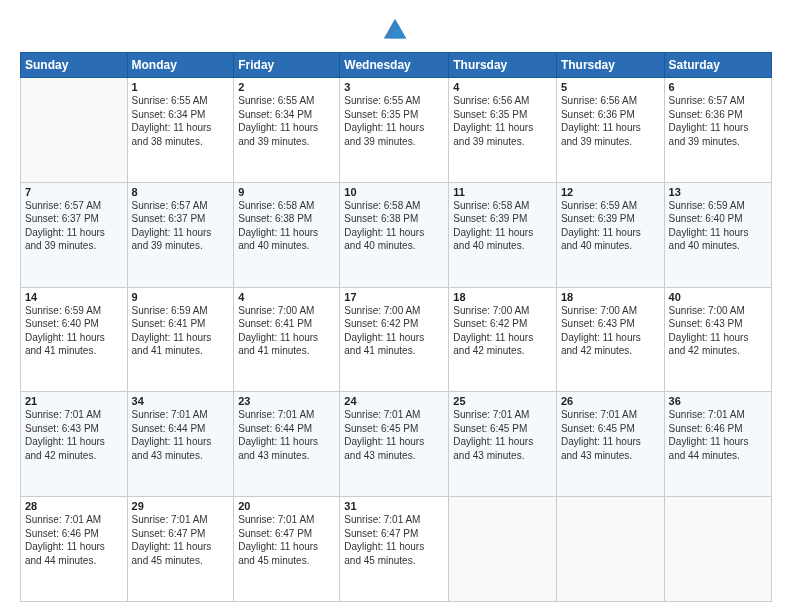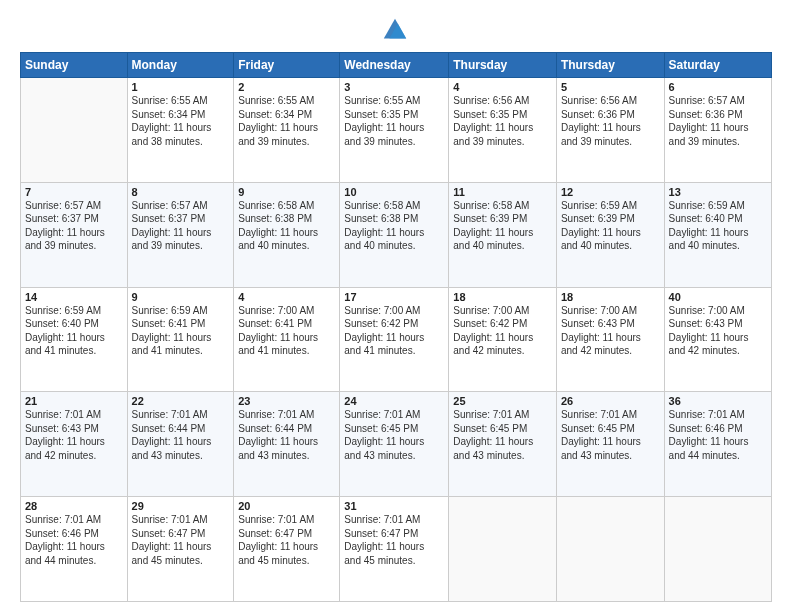--- a/index.html
+++ b/index.html
@@ -224,21 +224,21 @@
             <span class="day-number">40</span>
             <div class="day-info">Sunrise: 7:00 AM<br>Sunset: 6:43 PM<br>Daylight: 11 hours<br>and 42 minutes.</div>
           </td>
         </tr>
         <tr class="row-alt">
           <td>
             <span class="day-number">21</span>
             <div class="day-info">Sunrise: 7:01 AM<br>Sunset: 6:43 PM<br>Daylight: 11 hours<br>and 42 minutes.</div>
           </td>
           <td>
-            <span class="day-number">22</span>
+            <span class="day-number">34</span>
             <div class="day-info">Sunrise: 7:01 AM<br>Sunset: 6:44 PM<br>Daylight: 11 hours<br>and 43 minutes.</div>
           </td>
           <td>
             <span class="day-number">23</span>
             <div class="day-info">Sunrise: 7:01 AM<br>Sunset: 6:44 PM<br>Daylight: 11 hours<br>and 43 minutes.</div>
           </td>
           <td>
             <span class="day-number">24</span>
             <div class="day-info">Sunrise: 7:01 AM<br>Sunset: 6:45 PM<br>Daylight: 11 hours<br>and 43 minutes.</div>
           </td>

